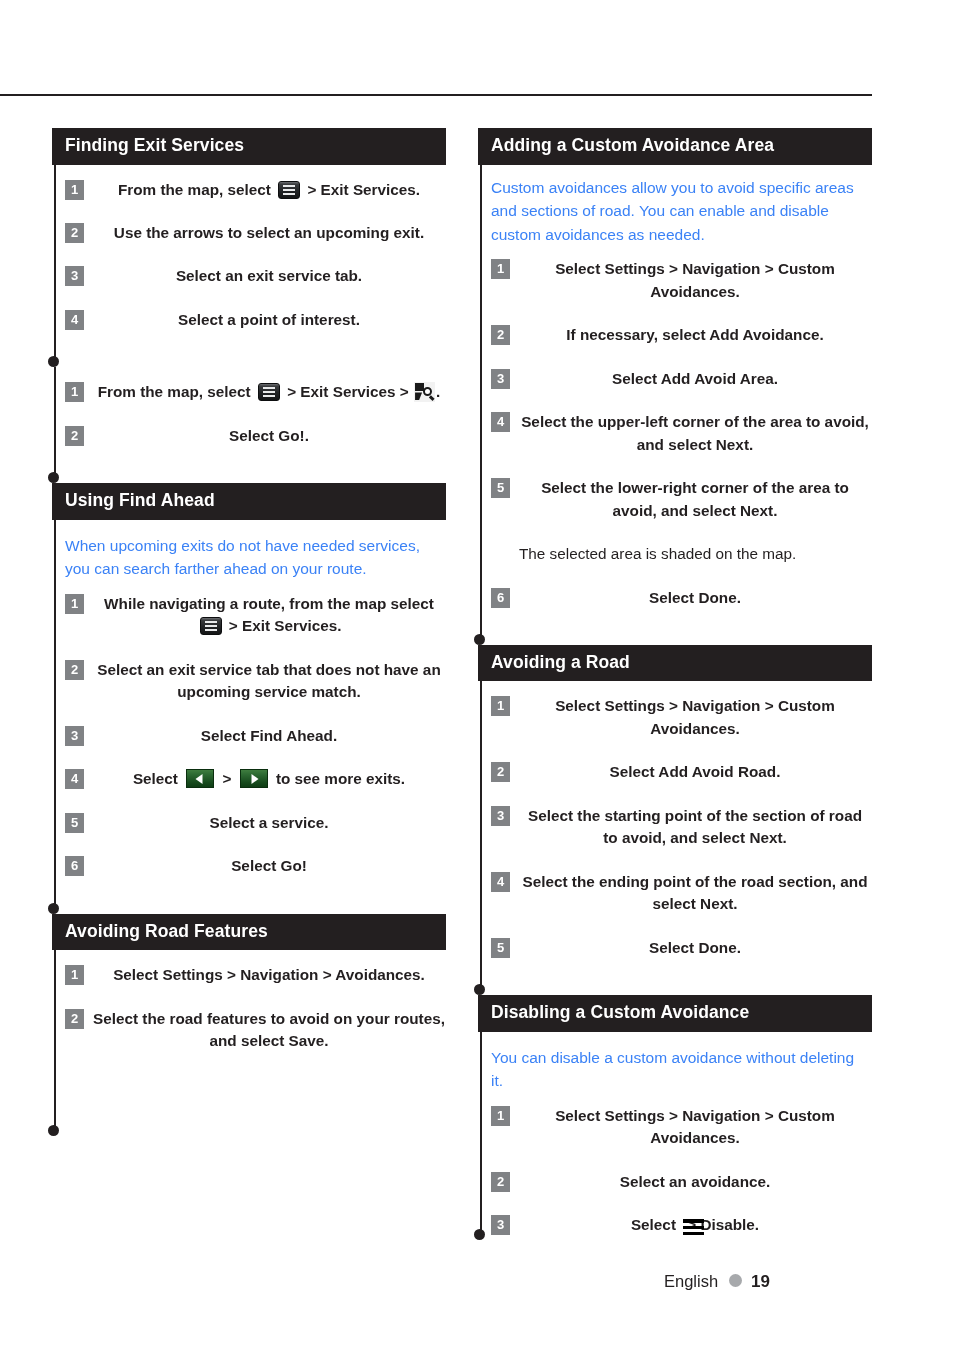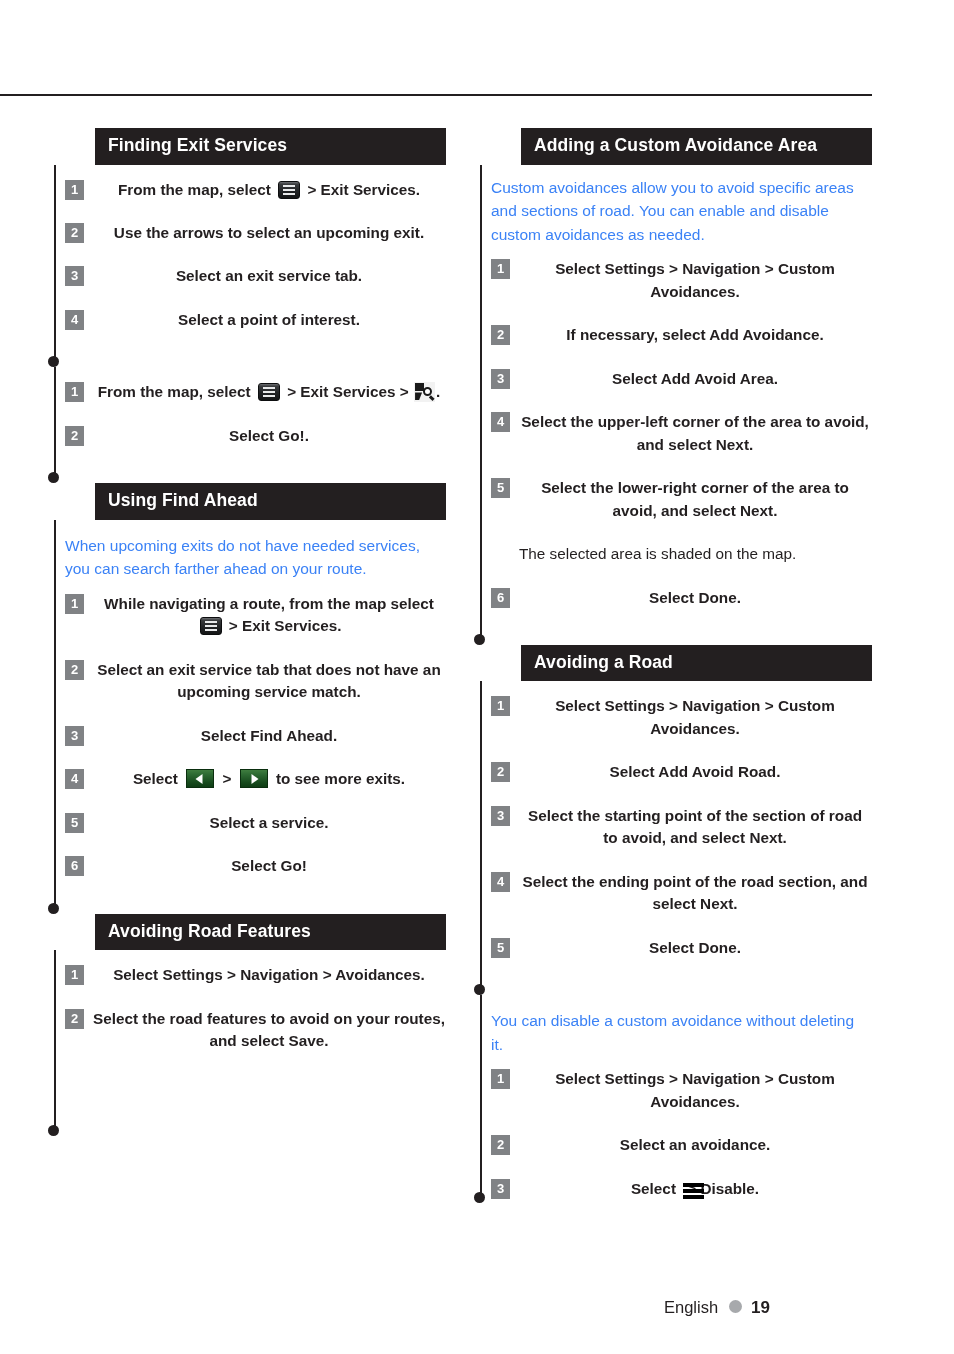--- a/index.html
+++ b/index.html
@@ -49,21 +49,20 @@
     margin-bottom: 0;
   }
   .section-head {
     background: #231f20;
     color: #ffffff;
     font-size: 17.5px;
     font-weight: bold;
     line-height: 1;
     padding: 9px 16px 10px 13px;
     letter-spacing: 0.1px;
-    margin-left: 43px;
   }
   .section-body {
     position: relative;
     padding-left: 13px;
     padding-top: 14px;
   }
   
   .rule-line {
     position: absolute;
     left: 2px;
@@ -233,21 +232,21 @@
     width: 5px; height: 2.6px;
     background: #1a1a1a;
     transform: rotate(42deg);
     transform-origin: left center;
   }
 
   
   .footer {
     position: absolute;
     left: 0;
-    top: 1298px;
+    top: 1272px;
     width: 836px;
     text-align: right;
     padding-right: 66px;
     box-sizing: border-box;
     font-size: 16px;
     color: #231f20;
   }
   .footer .lang { font-size: 16.5px; }
   .footer .dot {
     display: inline-block;
@@ -452,20 +451,21 @@
 
           <div class="step">
             <span class="step-num">5</span>
             <span class="step-text">Select Done.</span>
           </div>
           <div class="gap-sm"></div>
         </div>
       </div>
 
       <div class="section">
+        <div class="section-head">Disabling a Custom Avoidance</div>
         <div class="section-body" style="padding-top:14px">
           <div class="rule-line"></div>
           <div class="rule-dot"></div>
 
           <p class="intro">You can disable a custom avoidance without deleting it.</p>
 
           <div class="step">
             <span class="step-num">1</span>
             <span class="step-text">Select Settings &gt; Navigation &gt; Custom Avoidances.</span>
           </div>

